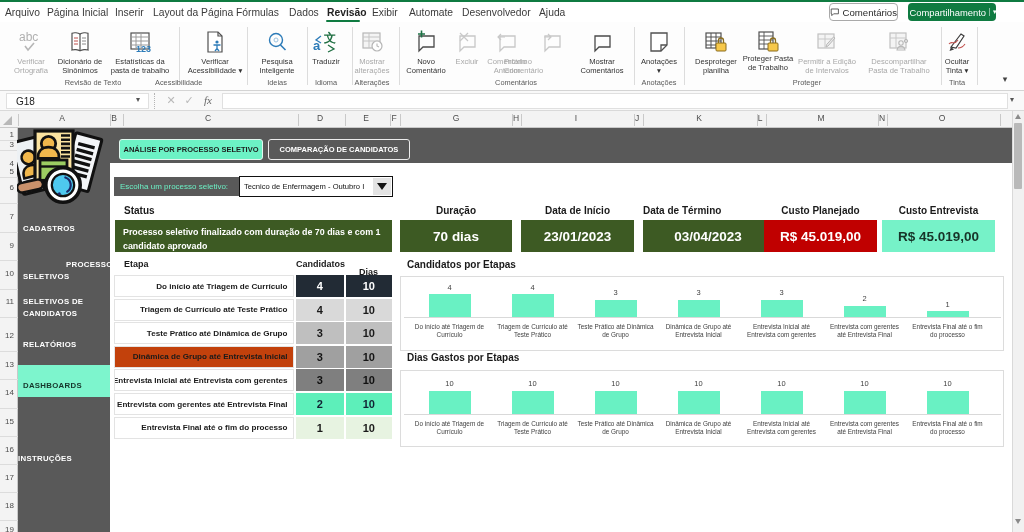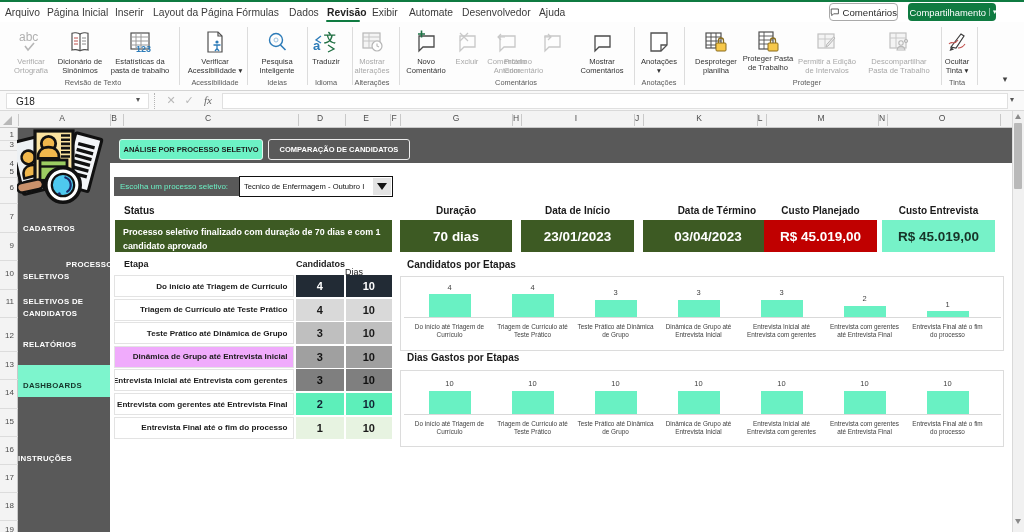--- a/index.html
+++ b/index.html
@@ -181,21 +181,21 @@
 <div class="a" style="left:179px;top:27px;width:1px;height:58px;background:#dcdcdc;"></div>
 <div class="a" style="left:247px;top:27px;width:1px;height:58px;background:#dcdcdc;"></div>
 <div class="a" style="left:307px;top:27px;width:1px;height:58px;background:#dcdcdc;"></div>
 <div class="a" style="left:352px;top:27px;width:1px;height:58px;background:#dcdcdc;"></div>
 <div class="a" style="left:399px;top:27px;width:1px;height:58px;background:#dcdcdc;"></div>
 <div class="a" style="left:634px;top:27px;width:1px;height:58px;background:#dcdcdc;"></div>
 <div class="a" style="left:684px;top:27px;width:1px;height:58px;background:#dcdcdc;"></div>
 <div class="a" style="left:941px;top:27px;width:1px;height:58px;background:#dcdcdc;"></div>
 <div class="a" style="left:977px;top:27px;width:1px;height:58px;background:#dcdcdc;"></div>
 <div class="a" style="left:33px;top:78px;width:120px;font-size:7.4px;color:#5a5a5a;text-align:center;">Revisão de Texto</div>
-<div class="a" style="left:155px;top:78px;width:120px;font-size:7.4px;color:#5a5a5a;text-align:center;">Acessibilidade</div>
+<div class="a" style="left:155px;top:78px;width:120px;font-size:7.4px;color:#5a5a5a;">Acessibilidade</div>
 <div class="a" style="left:217px;top:78px;width:120px;font-size:7.4px;color:#5a5a5a;text-align:center;">Ideias</div>
 <div class="a" style="left:266px;top:78px;width:120px;font-size:7.4px;color:#5a5a5a;text-align:center;">Idioma</div>
 <div class="a" style="left:312px;top:78px;width:120px;font-size:7.4px;color:#5a5a5a;text-align:center;">Alterações</div>
 <div class="a" style="left:456px;top:78px;width:120px;font-size:7.4px;color:#5a5a5a;text-align:center;">Comentários</div>
 <div class="a" style="left:599px;top:78px;width:120px;font-size:7.4px;color:#5a5a5a;text-align:center;">Anotações</div>
 <div class="a" style="left:747px;top:78px;width:120px;font-size:7.4px;color:#5a5a5a;text-align:center;">Proteger</div>
 <div class="a" style="left:897px;top:78px;width:120px;font-size:7.4px;color:#5a5a5a;text-align:center;">Tinta</div>
 <div class="a" style="left:998px;top:74px;width:14px;height:12px;font-size:9px;color:#444;text-align:center;">▾</div>
 <div class="a" style="left:0;top:91px;width:1024px;height:20px;background:#f9f9f9;border-bottom:1px solid #d9d9d9;"></div>
 <div class="a" style="left:6px;top:93px;width:143px;height:16px;background:#fff;border:1px solid #e0e0e0;font-size:10px;color:#222;line-height:15px;padding-left:9px;">G18</div>
@@ -318,39 +318,39 @@
 <div class="a" style="left:244px;top:176px;width:128px;height:20.5px;font-size:7.6px;color:#111;white-space:nowrap;display:flex;align-items:center;">Tecnico de Enfermagem - Outubro I</div>
 <div class="a" style="left:372.5px;top:178px;width:18.5px;height:16.5px;background:#e3e3e3;display:flex;align-items:center;justify-content:center;">
     <div style="width:0;height:0;border-left:5px solid transparent;border-right:5px solid transparent;border-top:7px solid #111;"></div>
   </div>
 <div class="a" style="left:124px;top:205px;width:200px;height:13px;font-size:10px;font-weight:bold;color:#1a1a1a;">Status</div>
 <div class="a" style="left:115px;top:220px;width:277px;height:32px;background:#3d5a23;color:#fff;font-size:8.9px;font-weight:bold;padding:4.5px 8px 0 8px;line-height:14.5px;white-space:nowrap;">Processo seletivo finalizado com duração de 70 dias e com 1<br>candidato aprovado</div>
 <div class="a" style="left:400px;top:205px;width:112px;height:13px;font-size:10px;font-weight:bold;color:#1a1a1a;text-align:center;">Duração</div>
 <div class="a" style="left:400px;top:220px;width:112px;height:32px;background:#3d5a23;color:#fff;font-size:13.5px;font-weight:bold;display:flex;align-items:center;justify-content:center;">70 dias</div>
 <div class="a" style="left:521px;top:205px;width:113px;height:13px;font-size:10px;font-weight:bold;color:#1a1a1a;text-align:center;">Data de Início</div>
 <div class="a" style="left:521px;top:220px;width:113px;height:32px;background:#3d5a23;color:#fff;font-size:13.5px;font-weight:bold;display:flex;align-items:center;justify-content:center;">23/01/2023</div>
-<div class="a" style="left:643px;top:205px;width:113px;height:13px;font-size:10px;font-weight:bold;color:#1a1a1a;text-align:right;">Data de Término</div>
+<div class="a" style="left:643px;top:205px;width:113px;height:13px;font-size:10px;font-weight:bold;color:#1a1a1a;text-align:left;">Data de Término</div>
 <div class="a" style="left:643px;top:220px;width:130px;height:32px;background:#3d5a23;color:#fff;font-size:13.5px;font-weight:bold;display:flex;align-items:center;justify-content:center;">03/04/2023</div>
 <div class="a" style="left:764px;top:205px;width:113px;height:13px;font-size:10px;font-weight:bold;color:#1a1a1a;text-align:center;">Custo Planejado</div>
 <div class="a" style="left:764px;top:220px;width:113px;height:32px;background:#c00000;color:#fff;font-size:13.5px;font-weight:bold;display:flex;align-items:center;justify-content:center;">R$ 45.019,00</div>
 <div class="a" style="left:882px;top:205px;width:113px;height:13px;font-size:10px;font-weight:bold;color:#1a1a1a;text-align:center;">Custo Entrevista</div>
 <div class="a" style="left:882px;top:220px;width:113px;height:32px;background:#76f2c8;color:#173429;font-size:13.5px;font-weight:bold;display:flex;align-items:center;justify-content:center;">R$ 45.019,00</div>
 <div class="a" style="left:124px;top:259px;width:100px;height:12px;font-size:9px;font-weight:bold;color:#1a1a1a;">Etapa</div>
 <div class="a" style="left:296px;top:259px;width:48px;height:12px;font-size:9px;font-weight:bold;color:#1a1a1a;text-align:center;">Candidatos</div>
-<div class="a" style="left:345px;top:267px;width:47px;height:12px;font-size:9px;font-weight:normal;color:#1a1a1a;">Dias</div>
+<div class="a" style="left:345px;top:267px;width:47px;height:12px;font-size:9px;font-weight:bold;color:#1a1a1a;text-align:center;">Dias</div>
 <div class="a" style="left:113.5px;top:275.0px;width:180px;height:22.0px;background:#fff;border:1px solid #e3e3e3;font-size:8.1px;font-weight:bold;color:#1a1a1a;white-space:nowrap;overflow:hidden;display:flex;align-items:center;justify-content:flex-end;padding-right:5px;">Do início até Triagem de Currículo</div>
 <div class="a" style="left:296px;top:275.0px;width:47.5px;height:22.0px;background:#222b35;color:#fff;font-size:11px;font-weight:bold;display:flex;align-items:center;justify-content:center;">4</div>
 <div class="a" style="left:345.5px;top:275.0px;width:46.5px;height:22.0px;background:#222b35;color:#fff;font-size:11px;font-weight:bold;display:flex;align-items:center;justify-content:center;">10</div>
 <div class="a" style="left:113.5px;top:298.6px;width:180px;height:22.0px;background:#fff;border:1px solid #e3e3e3;font-size:8.1px;font-weight:bold;color:#1a1a1a;white-space:nowrap;overflow:hidden;display:flex;align-items:center;justify-content:flex-end;padding-right:5px;">Triagem de Currículo até Teste Prático</div>
 <div class="a" style="left:296px;top:298.6px;width:47.5px;height:22.0px;background:#d9d9d9;color:#1a1a1a;font-size:11px;font-weight:bold;display:flex;align-items:center;justify-content:center;">4</div>
 <div class="a" style="left:345.5px;top:298.6px;width:46.5px;height:22.0px;background:#d9d9d9;color:#1a1a1a;font-size:11px;font-weight:bold;display:flex;align-items:center;justify-content:center;">10</div>
 <div class="a" style="left:113.5px;top:322.2px;width:180px;height:22.0px;background:#fff;border:1px solid #e3e3e3;font-size:8.1px;font-weight:bold;color:#1a1a1a;white-space:nowrap;overflow:hidden;display:flex;align-items:center;justify-content:flex-end;padding-right:5px;">Teste Prático até Dinâmica de Grupo</div>
 <div class="a" style="left:296px;top:322.2px;width:47.5px;height:22.0px;background:#bfbfbf;color:#1a1a1a;font-size:11px;font-weight:bold;display:flex;align-items:center;justify-content:center;">3</div>
 <div class="a" style="left:345.5px;top:322.2px;width:46.5px;height:22.0px;background:#bfbfbf;color:#1a1a1a;font-size:11px;font-weight:bold;display:flex;align-items:center;justify-content:center;">10</div>
-<div class="a" style="left:113.5px;top:345.8px;width:180px;height:22.0px;background:#f0abfc;border:1px solid #e3e3e3;font-size:8.1px;font-weight:bold;color:#1a1a1a;white-space:nowrap;overflow:hidden;display:flex;align-items:center;justify-content:flex-end;padding-right:5px;">Dinâmica de Grupo até Entrevista Inicial</div>
+<div class="a" style="left:113.5px;top:345.8px;width:180px;height:22.0px;background:#c2410c;border:1px solid #e3e3e3;font-size:8.1px;font-weight:bold;color:#1a1a1a;white-space:nowrap;overflow:hidden;display:flex;align-items:center;justify-content:flex-end;padding-right:5px;">Dinâmica de Grupo até Entrevista Inicial</div>
 <div class="a" style="left:296px;top:345.8px;width:47.5px;height:22.0px;background:#a0a0a0;color:#141414;font-size:11px;font-weight:bold;display:flex;align-items:center;justify-content:center;">3</div>
 <div class="a" style="left:345.5px;top:345.8px;width:46.5px;height:22.0px;background:#a0a0a0;color:#141414;font-size:11px;font-weight:bold;display:flex;align-items:center;justify-content:center;">10</div>
 <div class="a" style="left:113.5px;top:369.4px;width:180px;height:22.0px;background:#fff;border:1px solid #e3e3e3;font-size:8.1px;font-weight:bold;color:#1a1a1a;white-space:nowrap;overflow:hidden;display:flex;align-items:center;justify-content:flex-end;padding-right:5px;">Entrevista Inicial até Entrevista com gerentes</div>
 <div class="a" style="left:296px;top:369.4px;width:47.5px;height:22.0px;background:#7f7f7f;color:#101010;font-size:11px;font-weight:bold;display:flex;align-items:center;justify-content:center;">3</div>
 <div class="a" style="left:345.5px;top:369.4px;width:46.5px;height:22.0px;background:#7f7f7f;color:#101010;font-size:11px;font-weight:bold;display:flex;align-items:center;justify-content:center;">10</div>
 <div class="a" style="left:113.5px;top:393.0px;width:180px;height:22.0px;background:#fff;border:1px solid #e3e3e3;font-size:8.1px;font-weight:bold;color:#1a1a1a;white-space:nowrap;overflow:hidden;display:flex;align-items:center;justify-content:flex-end;padding-right:5px;">Entrevista com gerentes até Entrevista Final</div>
 <div class="a" style="left:296px;top:393.0px;width:47.5px;height:22.0px;background:#5defba;color:#123;font-size:11px;font-weight:bold;display:flex;align-items:center;justify-content:center;">2</div>
 <div class="a" style="left:345.5px;top:393.0px;width:46.5px;height:22.0px;background:#5defba;color:#123;font-size:11px;font-weight:bold;display:flex;align-items:center;justify-content:center;">10</div>
 <div class="a" style="left:113.5px;top:416.6px;width:180px;height:22.0px;background:#fff;border:1px solid #e3e3e3;font-size:8.1px;font-weight:bold;color:#1a1a1a;white-space:nowrap;overflow:hidden;display:flex;align-items:center;justify-content:flex-end;padding-right:5px;">Entrevista Final até o fim do processo</div>
 <div class="a" style="left:296px;top:416.6px;width:47.5px;height:22.0px;background:#e7f3e1;color:#1a1a1a;font-size:11px;font-weight:bold;display:flex;align-items:center;justify-content:center;">1</div>

